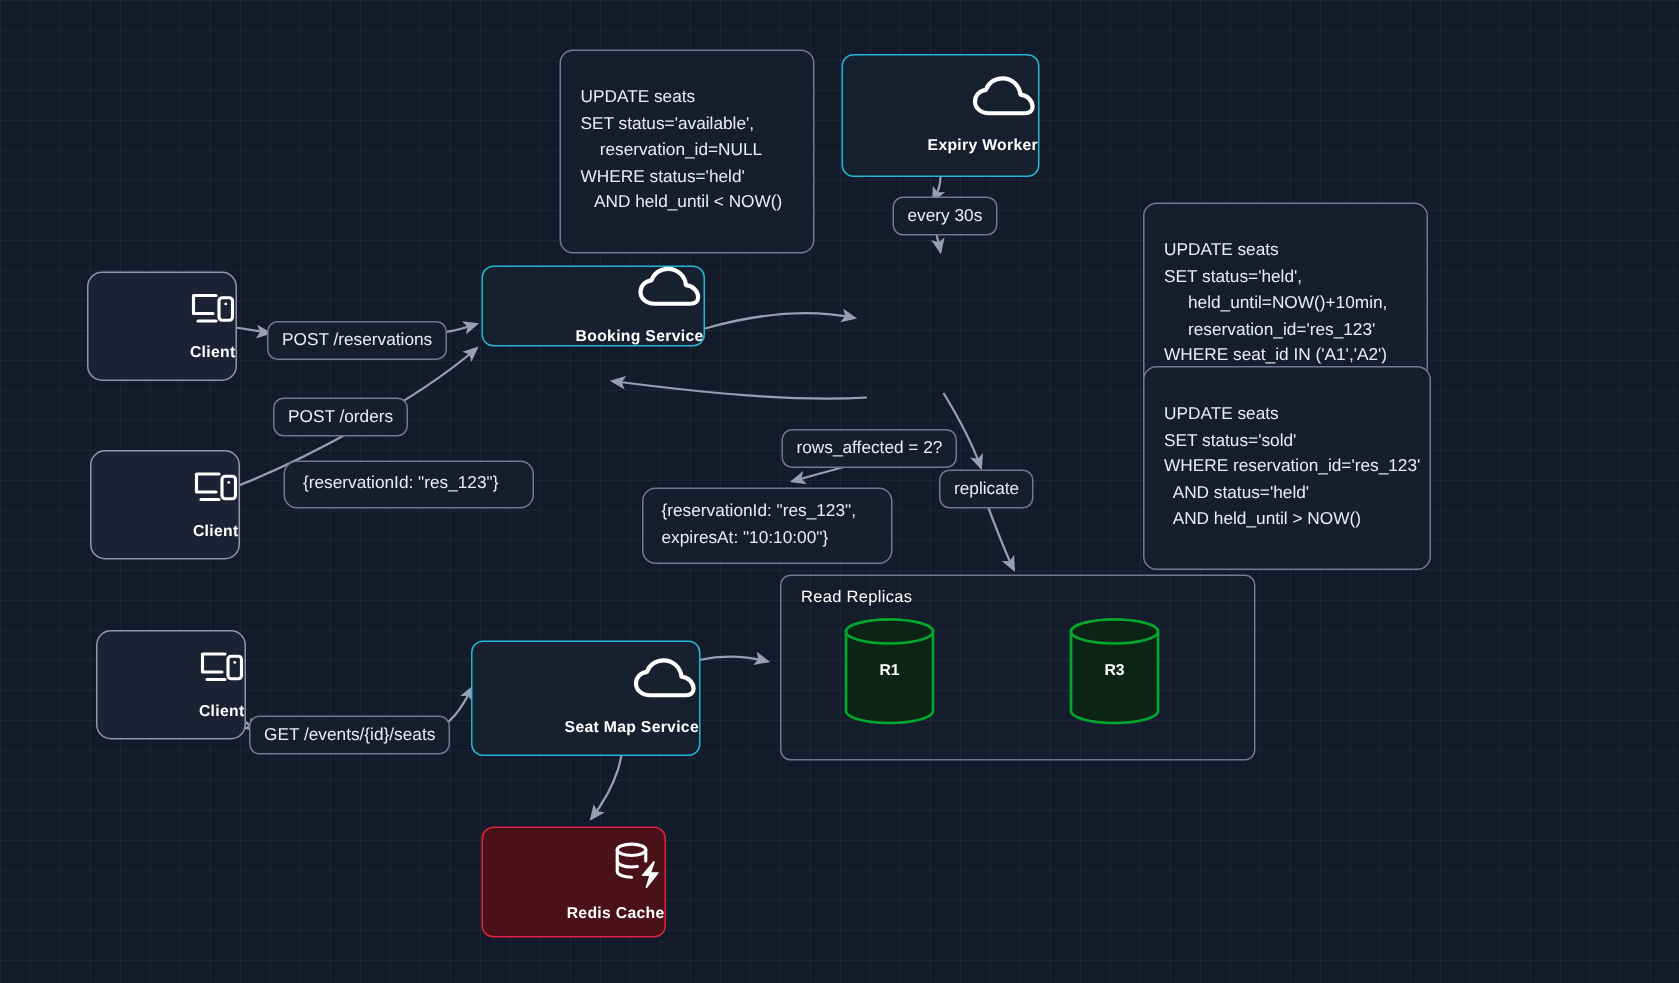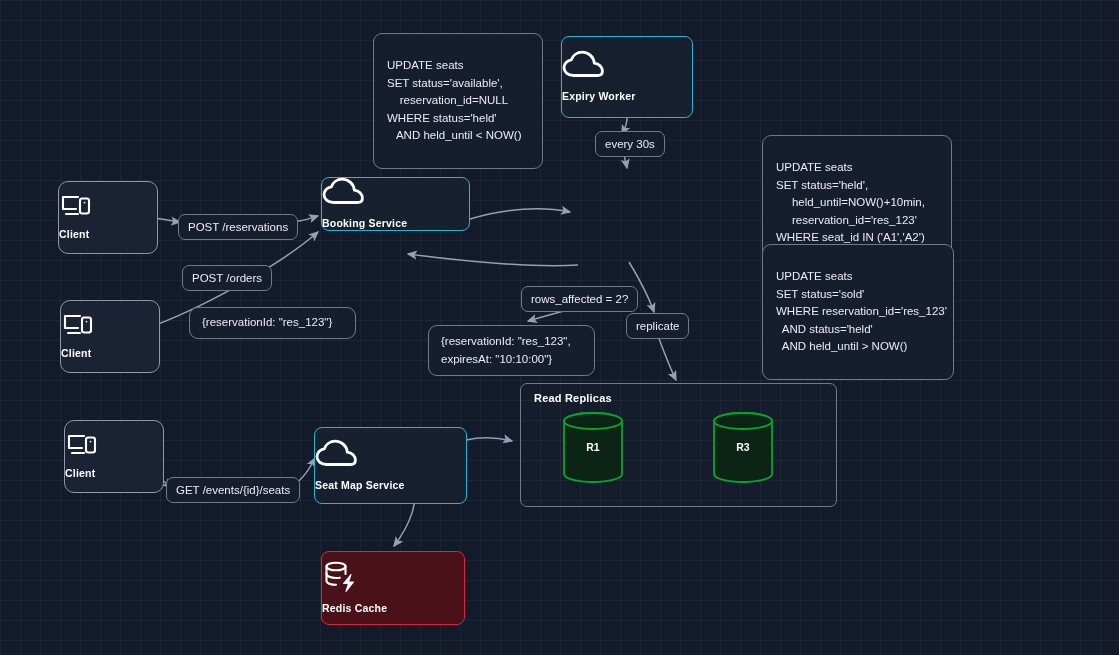--- a/index.html
+++ b/index.html
@@ -27,21 +27,21 @@
     height: 655px;
     pointer-events: none;
   }
 
   
   .node {
     position: absolute;
     box-sizing: border-box;
     display: flex;
     flex-direction: column;
-    align-items: flex-start;
+    align-items: flex-end;
     justify-content: center;
     border-radius: 10px;
     color: #ffffff;
   }
   .node .nlabel {
     font-size: 10.5px;
     font-weight: bold;
     letter-spacing: 0.2px;
     text-align: center;
     line-height: 1.25;
@@ -96,21 +96,21 @@
     border: 1.3px solid #6f7a91;
     border-radius: 7px;
     background: rgba(255,255,255,0.012);
   }
   .group .gtitle {
     position: absolute;
     left: 13px;
     top: 8px;
     color: #ffffff;
     font-size: 11px;
-    font-weight: bold;
+    font-weight: normal;
     letter-spacing: 0.2px;
   }
 
   
   .note {
     position: absolute;
     box-sizing: border-box;
     border: 1.2px solid #6f7a91;
     border-radius: 9px;
     background: #161d2c;
@@ -234,21 +234,21 @@
     <span>
       <svg width="44" height="30" viewBox="0 0 44 30">
         <path d="M11.5 25.5 C5.7 25.5 2 21.9 2 17.6 C2 13.7 5.1 10.3 9.3 9.9
                  C10.8 5.3 15.2 2.2 20.3 2.2 C26.6 2.2 31.8 7 32.3 13.1
                  C37 13.6 40.4 17.1 40.4 21.2 C40.4 24 38.3 25.5 35.4 25.5 Z" fill="none" stroke="#ffffff" stroke-width="2.8" stroke-linejoin="round"></path>
       </svg>
     </span>
     <div class="nlabel">Seat Map Service</div>
   </div>
 
-  <div class="node cache" style="left:321px; top:551px; width:144px; height:74px;">
+  <div class="node cache" style="left:321px; top:551px; width:123px; height:74px;">
     <span>
       <svg width="36" height="32" viewBox="0 0 36 32">
         <ellipse cx="14" cy="6.5" rx="9.5" ry="3.8" fill="none" stroke="#ffffff" stroke-width="2.1"></ellipse>
         <path d="M4.5 6.5 v14.5 C4.5 23.1 8.8 24.8 14 24.8" fill="none" stroke="#ffffff" stroke-width="2.1" stroke-linecap="round"></path>
         <path d="M23.5 6.5 v7.5" fill="none" stroke="#ffffff" stroke-width="2.1" stroke-linecap="round"></path>
         <path d="M4.5 13.8 C4.5 16.3 8.8 18 14 18 C15.4 18 16.7 17.9 17.9 17.7" fill="none" stroke="#ffffff" stroke-width="2.1" stroke-linecap="round"></path>
         <path d="M29 14.5 L21.5 23.5 h5 L24 31.5 L31.5 22 h-5 Z" fill="#ffffff" stroke="#ffffff" stroke-width="1.1" stroke-linejoin="round"></path>
       </svg>
     </span>
     <div class="nlabel">Redis Cache</div>

